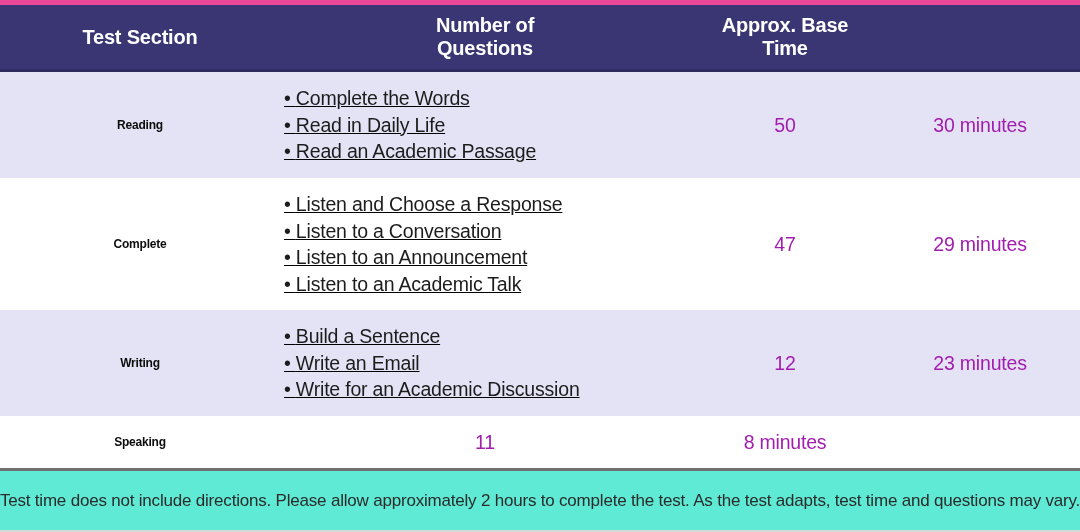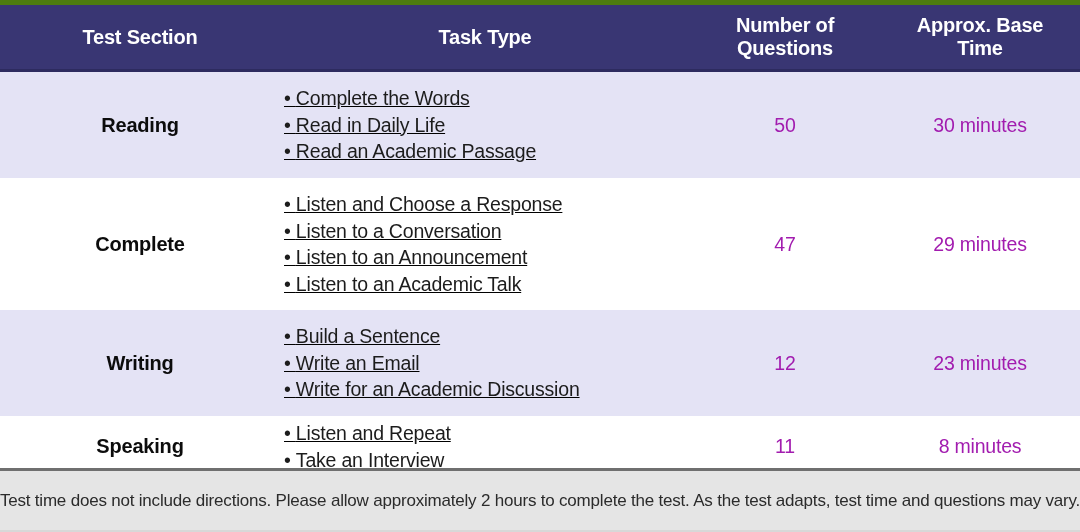--- a/index.html
+++ b/index.html
@@ -18,21 +18,21 @@
   }
   .grid-row {
     display: grid;
     grid-template-columns: 280px 410px 190px 200px;
     width: 100%;
   }
   
   .thead {
     height: 72px;
     background: #393673;
-    border-top: 5px solid #4d7c0f;
+    border-top: 5px solid #ec4899;
     border-bottom: 3px solid #2d2b5f;
     color: #ffffff;
   }
   .th {
     display: flex;
     align-items: center;
     justify-content: center;
     text-align: center;
     font-weight: 700;
     font-size: 20px;
@@ -45,21 +45,21 @@
   .row-white{ background: #ffffff; }
   .row-reading   { height: 106px; }
   .row-listening { height: 132px; }
   .row-writing   { height: 106px; }
   .row-speaking  { height: 52px; }
   .cell-section {
     display: flex;
     align-items: center;
     justify-content: center;
     font-weight: 700;
-    font-size: 20px;
+    font-size: 12px;
     color: #0c0c0c;
   }
   .cell-tasks {
     display: flex;
     align-items: center;
     padding: 4px 0 4px 4px;
     text-decoration: underline;
   }
   .cell-tasks ul { list-style: none; }
   .cell-tasks li {
@@ -80,41 +80,38 @@
   .footnote-divider {
     height: 3px;
     background: #6f6f6f;
     width: 100%;
   }
   .tfoot {
     flex: 1;
     display: flex;
     align-items: center;
     justify-content: center;
-    background: #e5e5e5;
+    background: #5eead4;
     border-bottom: 2px solid #d8d8d8;
   }
   .tfoot p {
     font-size: 17px;
     color: #2b2b2b;
     text-align: center;
     white-space: nowrap;
   }
 </style>
 </head>
 <body>
 
 <div class="table-wrap">
 
   <div class="grid-row thead">
     <div class="th">
       <span>Test Section</span>
-    </div>
-    <div class="th">
-      <span>Task Type</span>
     </div>
     <div class="th">
       <span class="wrap-120">Number of Questions</span>
     </div>
     <div class="th">
       <span class="wrap-130">Approx. Base Time</span>
     </div>
   </div>
 
   <div class="grid-row row-alt row-reading">
@@ -152,26 +149,20 @@
         <li>Write an Email</li>
         <li>Write for an Academic Discussion</li>
       </ul>
     </div>
     <div class="cell-center">12</div>
     <div class="cell-center">23 minutes</div>
   </div>
 
   <div class="grid-row row-white row-speaking">
     <div class="cell-section">Speaking</div>
-    <div class="cell-tasks">
-      <ul>
-        <li>Listen and Repeat</li>
-        <li>Take an Interview</li>
-      </ul>
-    </div>
     <div class="cell-center">11</div>
     <div class="cell-center">8 minutes</div>
   </div>
 
   <div class="footnote-divider"></div>
   <div class="tfoot">
     <p>Test time does not include directions. Please allow approximately 2 hours to complete the test. As the test adapts, test time and questions may vary.</p>
   </div>
 
 </div>

